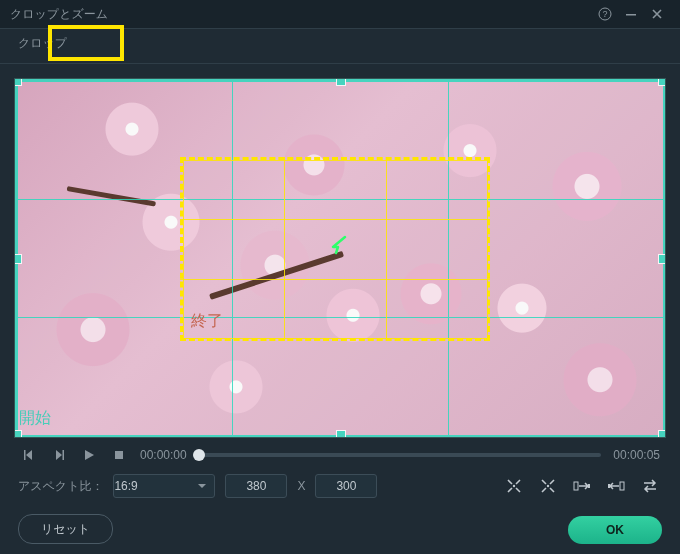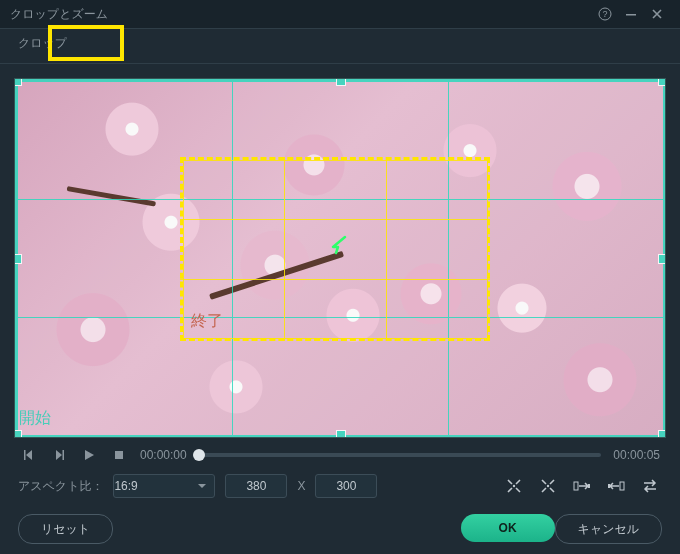--- a/index.html
+++ b/index.html
@@ -112,21 +112,21 @@
   .slider .thumb{position:absolute;left:0;top:50%;width:12px;height:12px;margin:-6px 0 0 -6px;border-radius:50%;background:#dfe6ea}
   
   .aspectrow{display:flex;align-items:center;gap:10px;padding:8px 18px 4px;color:var(--text-dim)}
   .select{position:relative;width:100px;height:22px;border:1px solid #3c4d58;border-radius:3px;display:flex;align-items:center;padding:0 0;color:var(--text);cursor:pointer;background:var(--panel)}
   .select:after{content:"";position:absolute;right:8px;top:50%;margin-top:-2px;border:4px solid transparent;border-top-color:var(--text-dim)}
   .numbox{width:60px;height:22px;border:1px solid #3c4d58;border-radius:3px;background:var(--panel);display:flex;align-items:center;justify-content:center;color:var(--text)}
   .cross{color:var(--text-dim)}
   .aspectrow .spacer{flex:1}
   .iconbtn{width:24px;height:24px;display:flex;align-items:center;justify-content:center;cursor:pointer;color:var(--text)}
   
-  .bottom{display:flex;align-items:flex-start;padding:12px 18px 0;gap:0}
+  .bottom{display:flex;align-items:flex-end;padding:12px 18px 0;gap:22px}
   .btn{height:28px;border-radius:14px;display:flex;align-items:center;justify-content:center;cursor:pointer;font-size:12px;user-select:none}
   .btn-outline{border:1px solid #4a5a65;color:var(--text);padding:0 22px;background:transparent}
   .btn-ok{background:linear-gradient(180deg,var(--ok-a),var(--ok-b));color:#0e241d;padding:0 38px;font-weight:600}
   .bottom .spacer{flex:1}
 </style>
 </head>
 <body>
 
 <div class="titlebar">
   <span class="title">クロップとズーム</span>
@@ -255,14 +255,13 @@
         <path d="M3 4 L14 4 M11 1 L14 4 L11 7" stroke="currentColor" stroke-width="1.5" fill="none"></path>
         <path d="M15 10 L4 10 M7 7 L4 10 L7 13" stroke="currentColor" stroke-width="1.5" fill="none"></path>
       </svg>
   </span>
 </div>
 
 <div class="bottom">
   <div class="btn btn-outline">リセット</div>
   <span class="spacer"></span>
   <div class="btn btn-ok">OK</div>
-  <div class="btn btn-outline">キャンセル</div>
 </div>
 
 </body></html>

